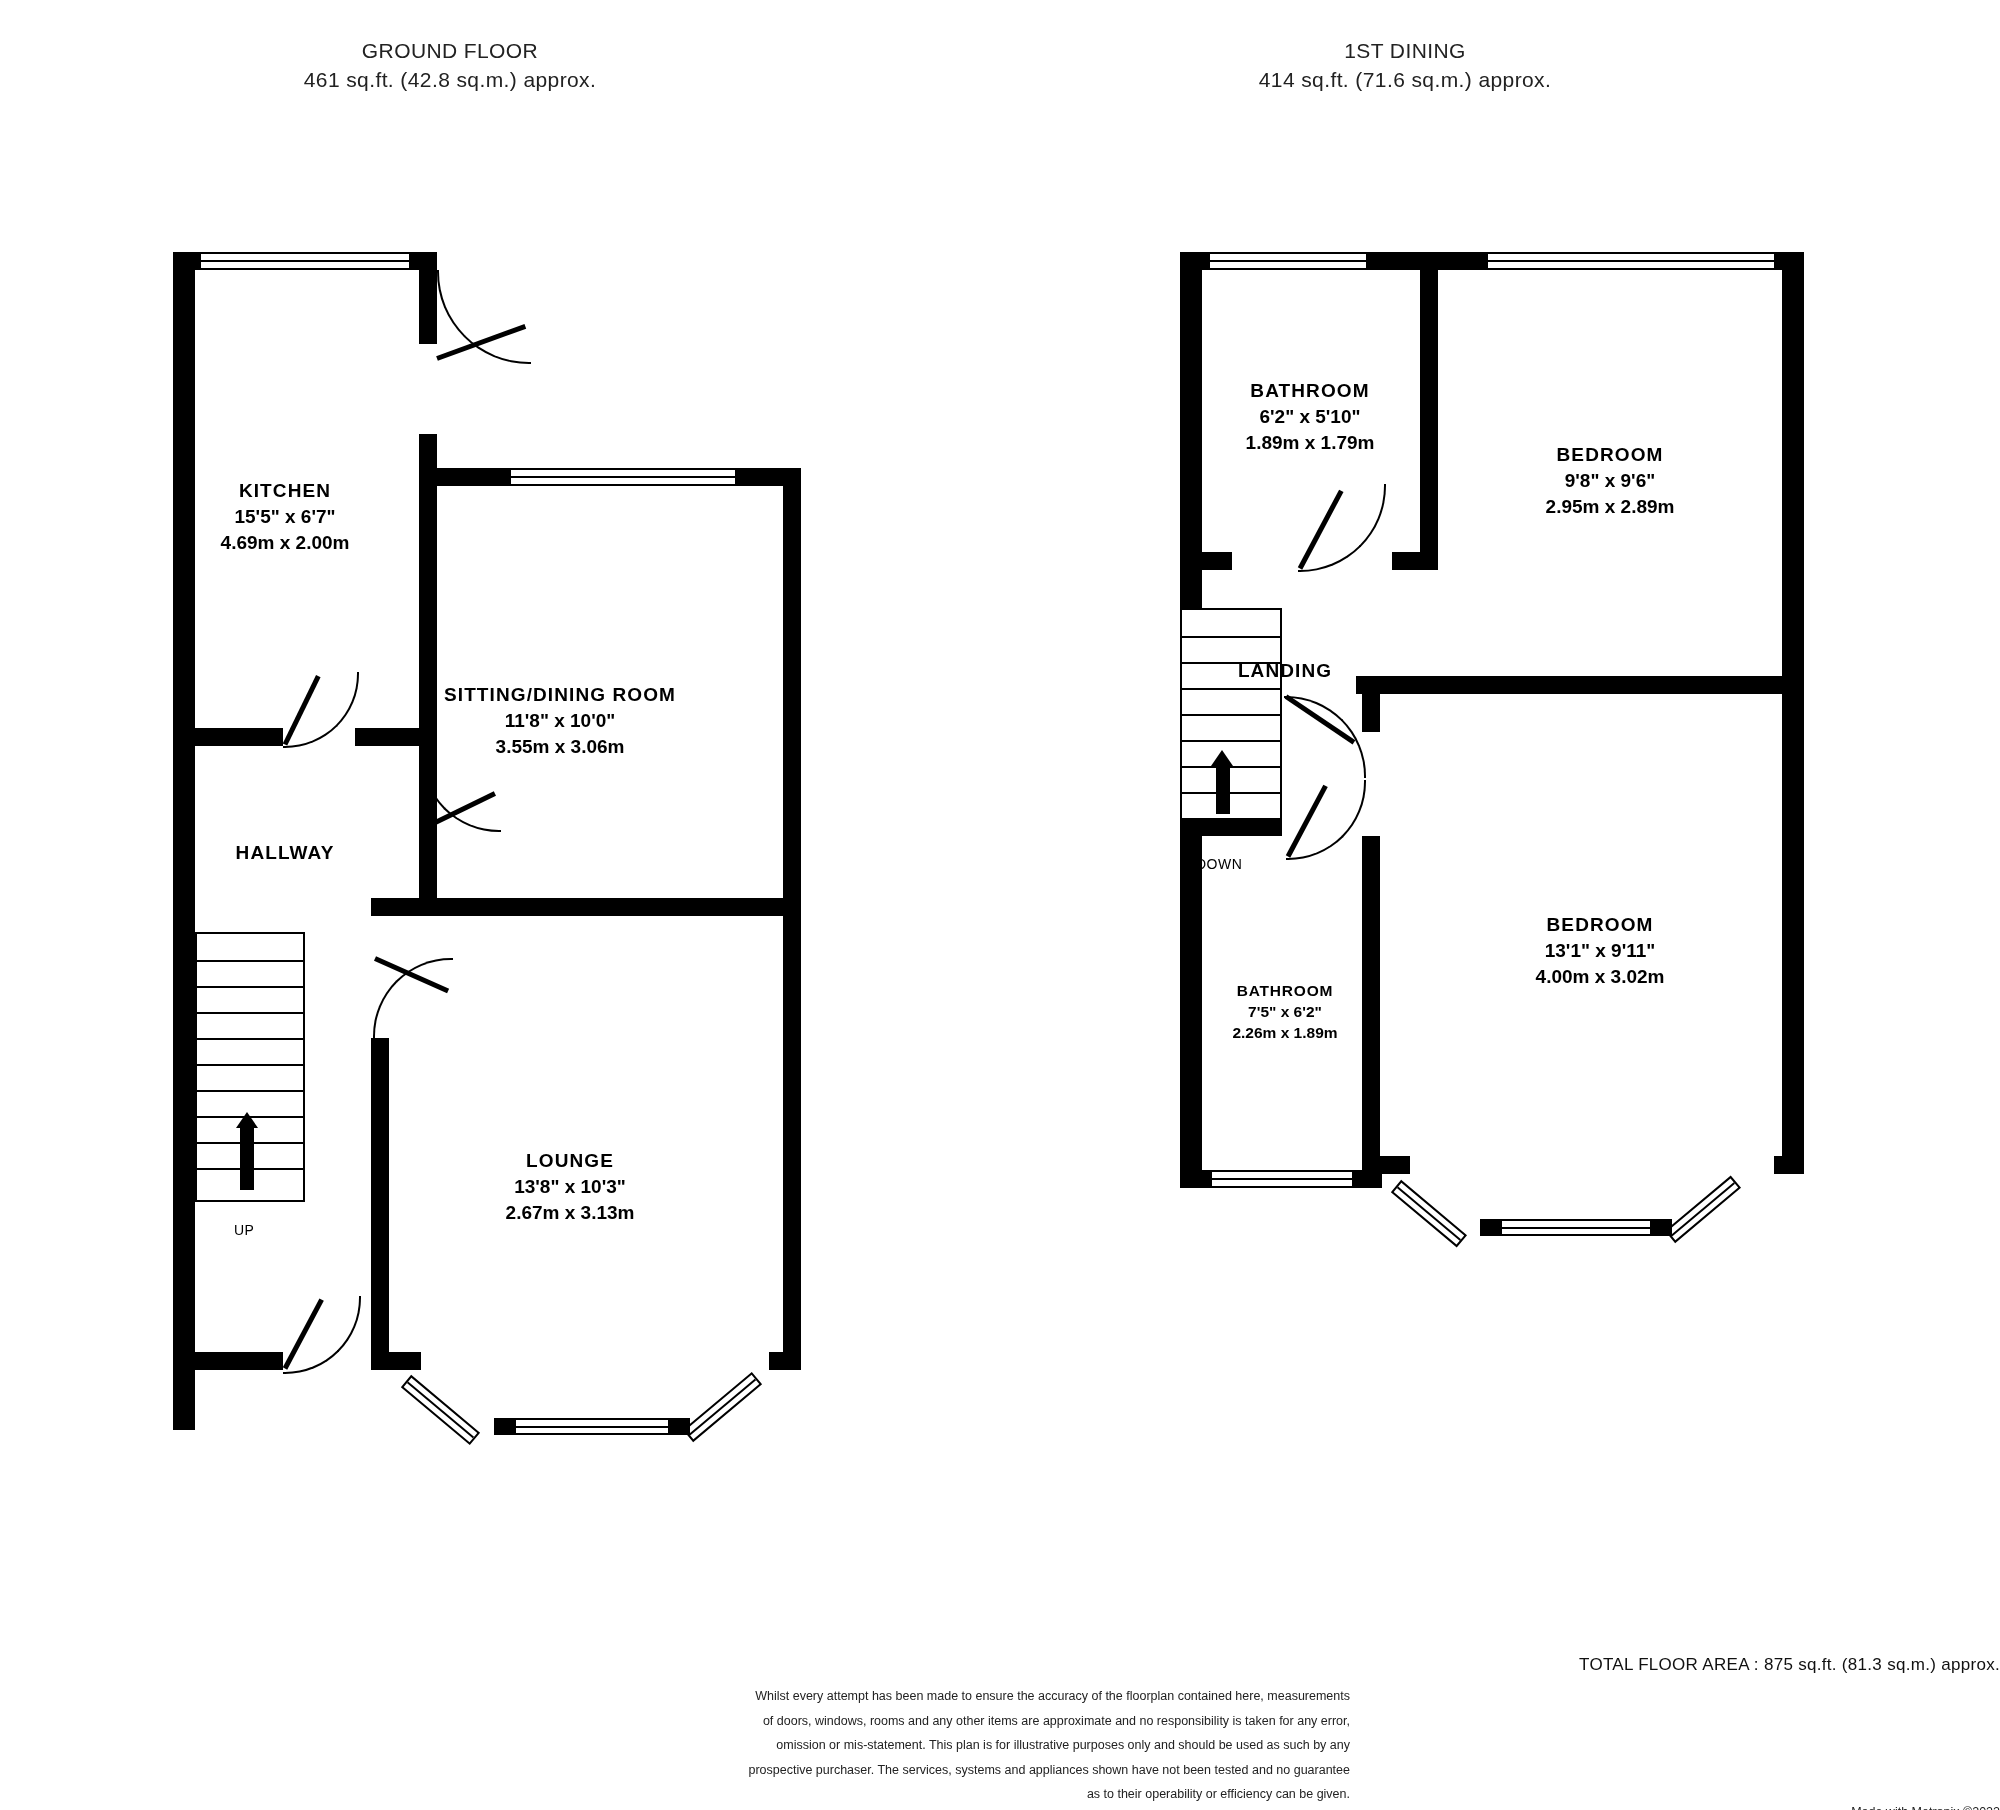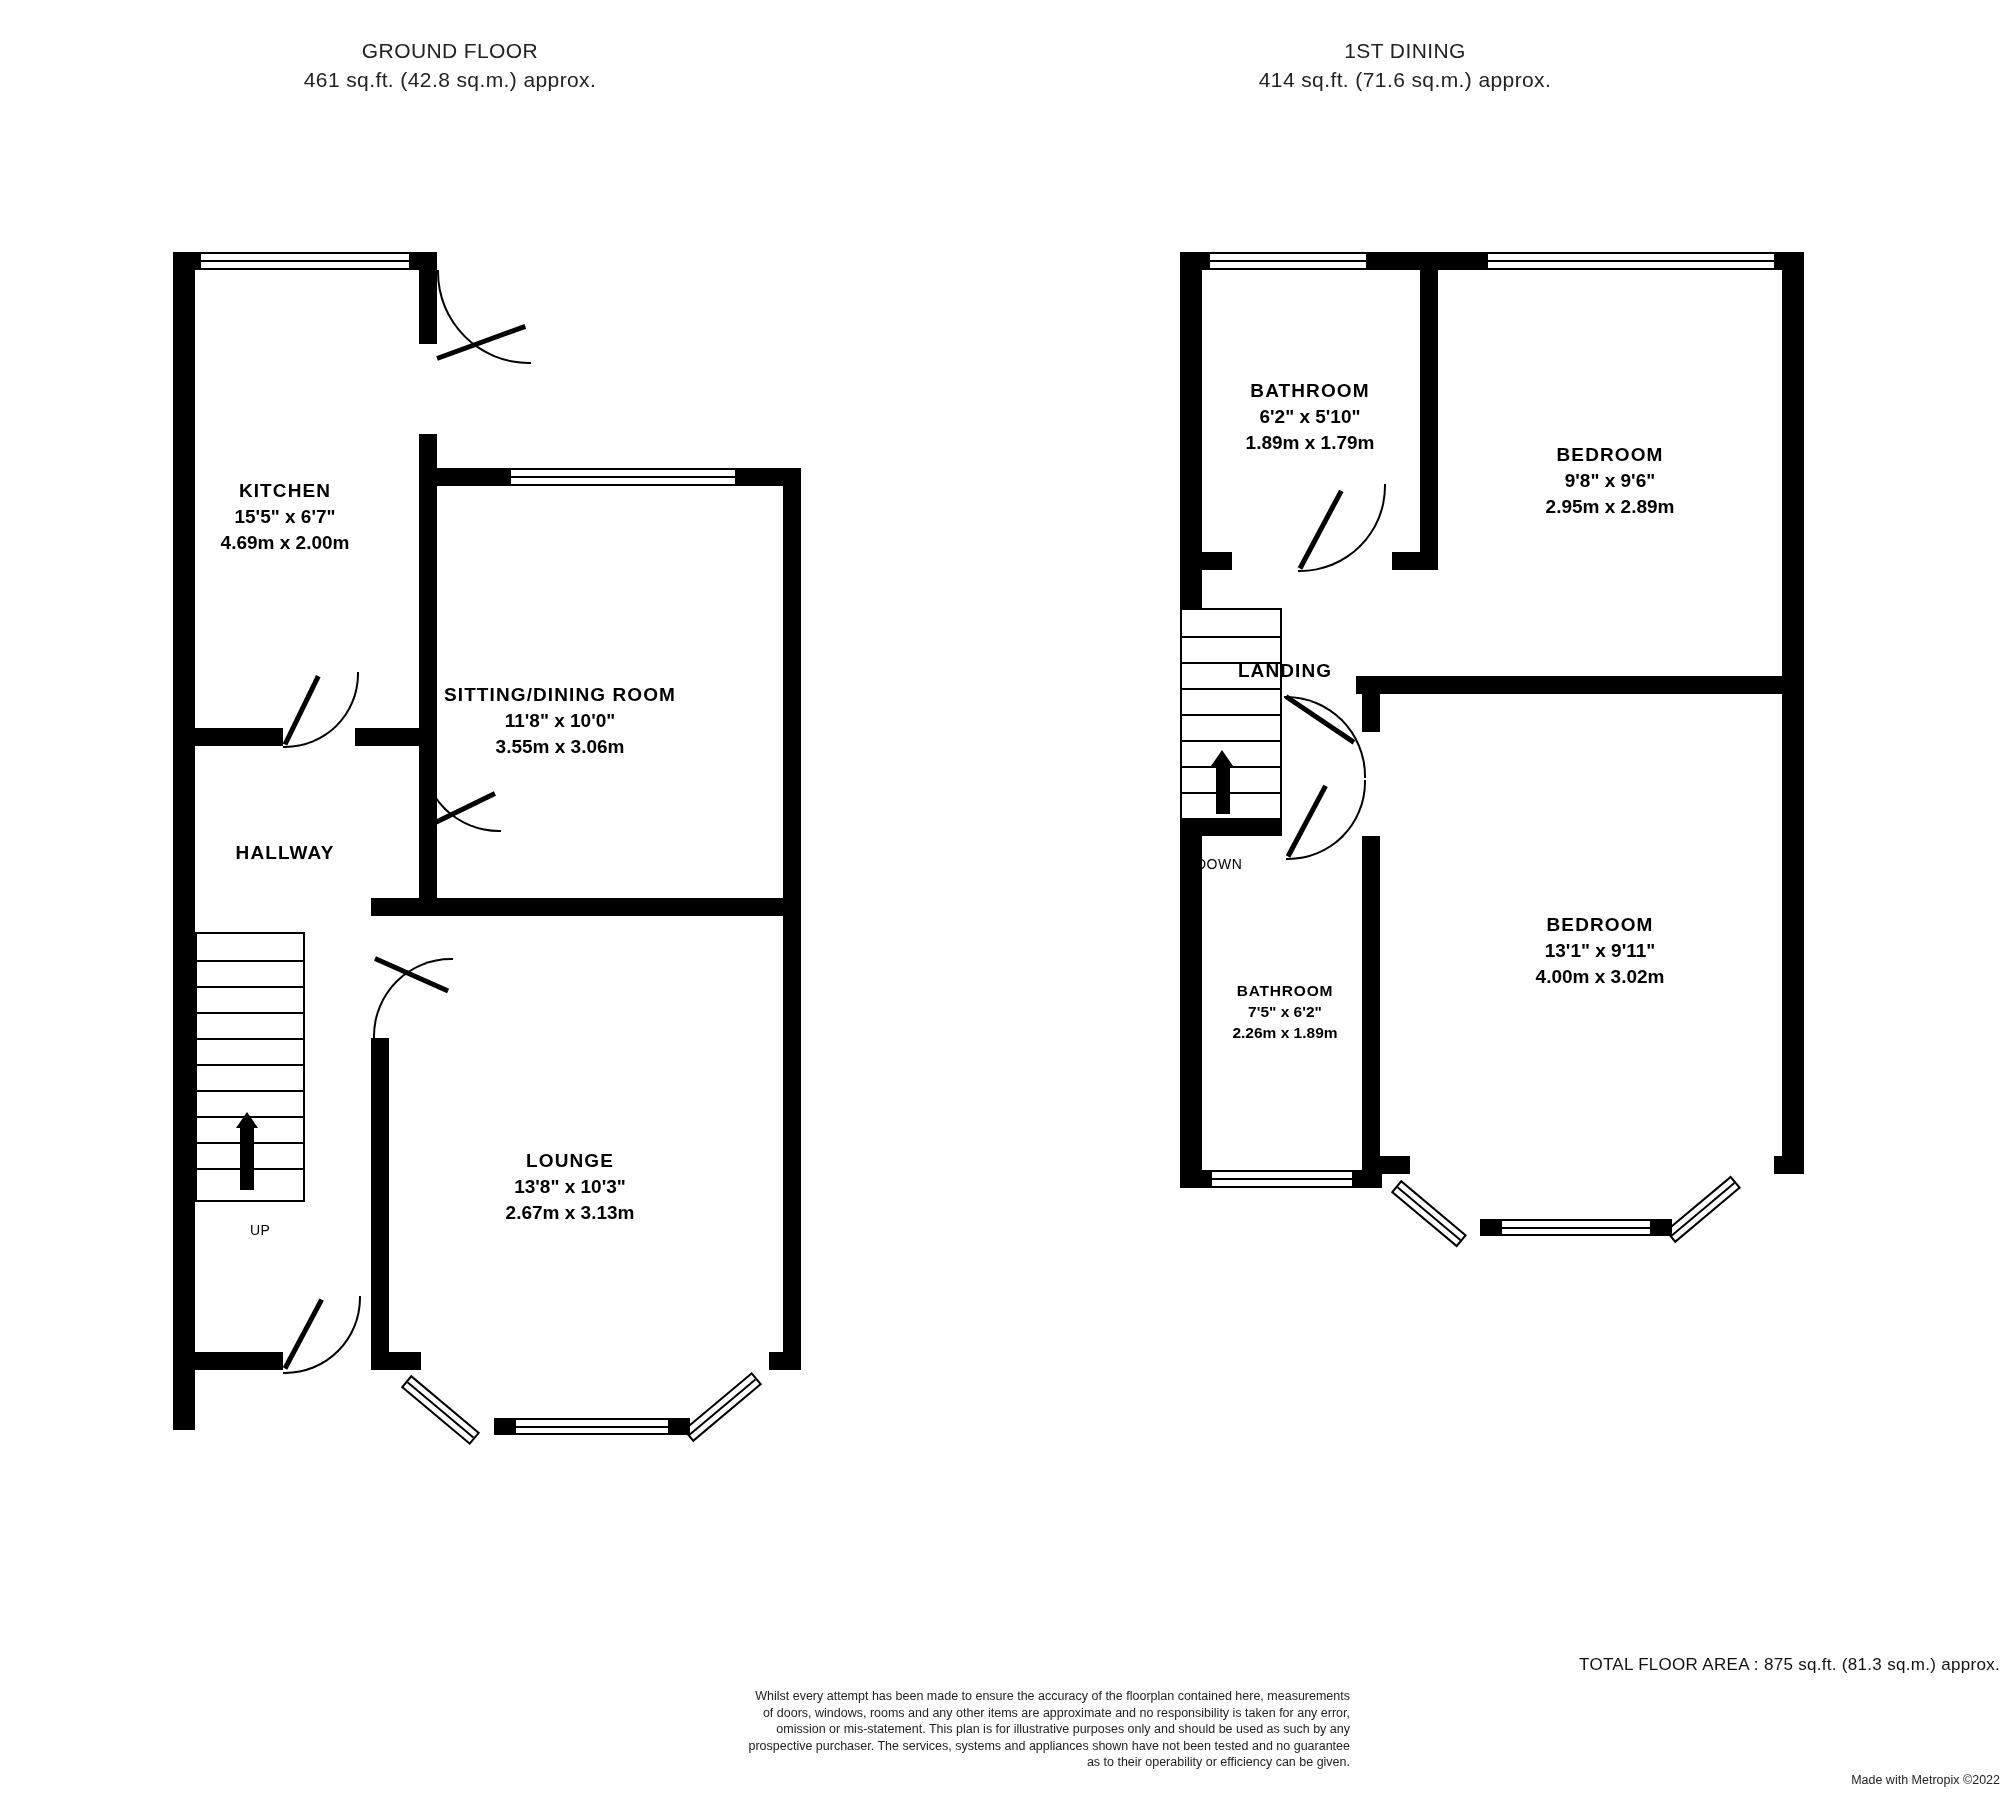--- a/index.html
+++ b/index.html
@@ -127,21 +127,21 @@
     color: #111;
     margin-bottom: 13px;
   }
   #disclaimer {
     font-size: 12.5px;
     line-height: 16.5px;
     color: #222;
     width: 700px;
     margin: 0 auto;
   }
-  #disclaimer span { display: block; }
+  #disclaimer span { display: block; margin-top: 8px; }
   #credit {
     font-size: 12.5px;
     color: #222;
     margin-top: 2px;
   }
 </style>
 </head>
 <body>
 
 <div class="floorplan">
@@ -213,21 +213,21 @@
       <div class="stair-step" style="top:78px;"></div>
       <div class="stair-step" style="top:104px;"></div>
       <div class="stair-step" style="top:130px;"></div>
       <div class="stair-step" style="top:156px;"></div>
       <div class="stair-step" style="top:182px;"></div>
       <div class="stair-step" style="top:208px;"></div>
       <div class="stair-step" style="top:234px;"></div>
     </div>
     <div class="arrow-stem" style="left:240px; top:1126px; width:14px; height:64px;"></div>
     <div class="arrow-head" style="left:236px; top:1112px;"></div>
-    <div class="plain-label" style="left:234px; top:1222px;margin-left:16px;">UP</div>
+    <div class="plain-label" style="left:234px; top:1222px;">UP</div>
 
     <div class="room-label" style="left:135px; top:478px; width:300px;">
       <span class="name">KITCHEN</span>
       <span class="dim">15'5"  x 6'7"</span>
       <span class="dim">4.69m  x 2.00m</span>
     </div>
 
     <div class="room-label" style="left:360px; top:682px; width:400px;">
       <span class="name">SITTING/DINING ROOM</span>
       <span class="dim">11'8"  x 10'0"</span>

